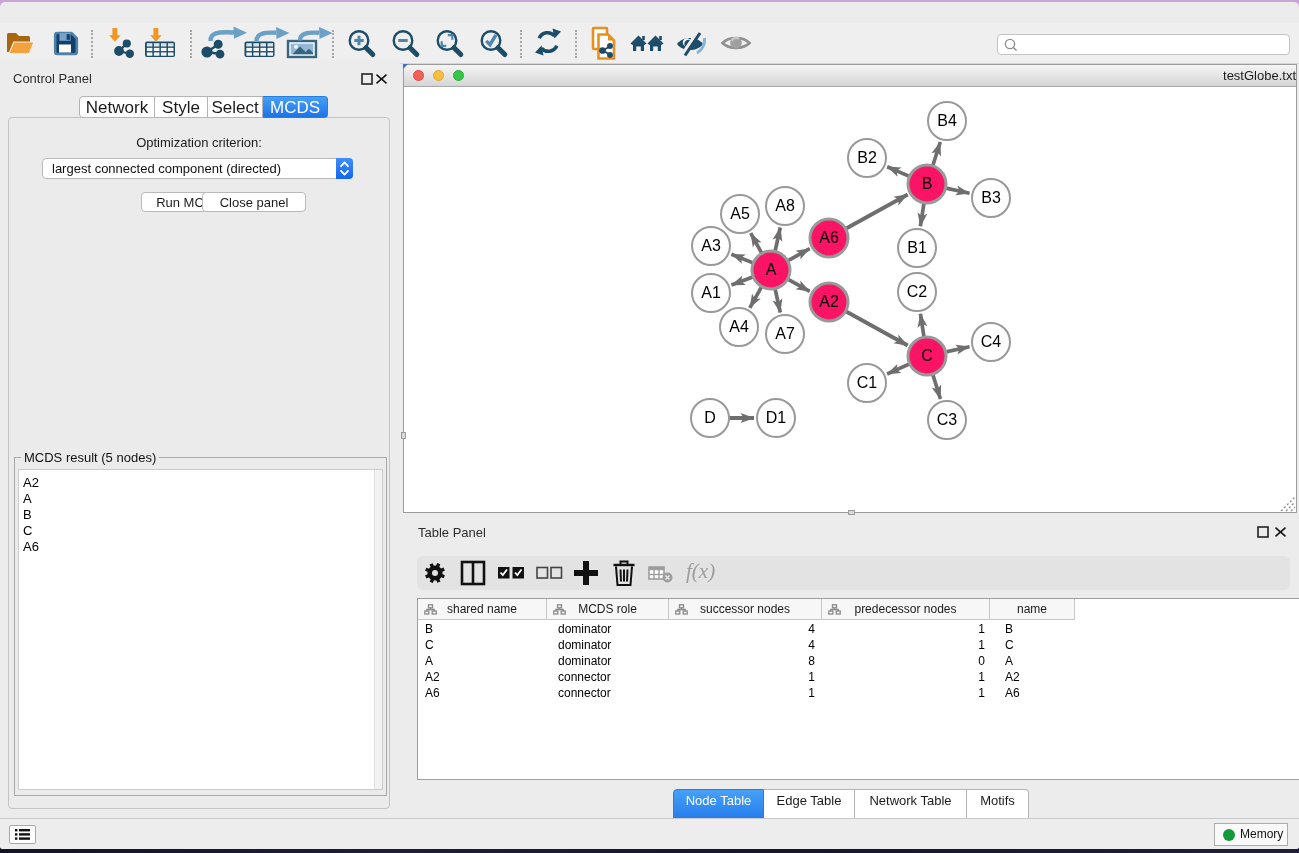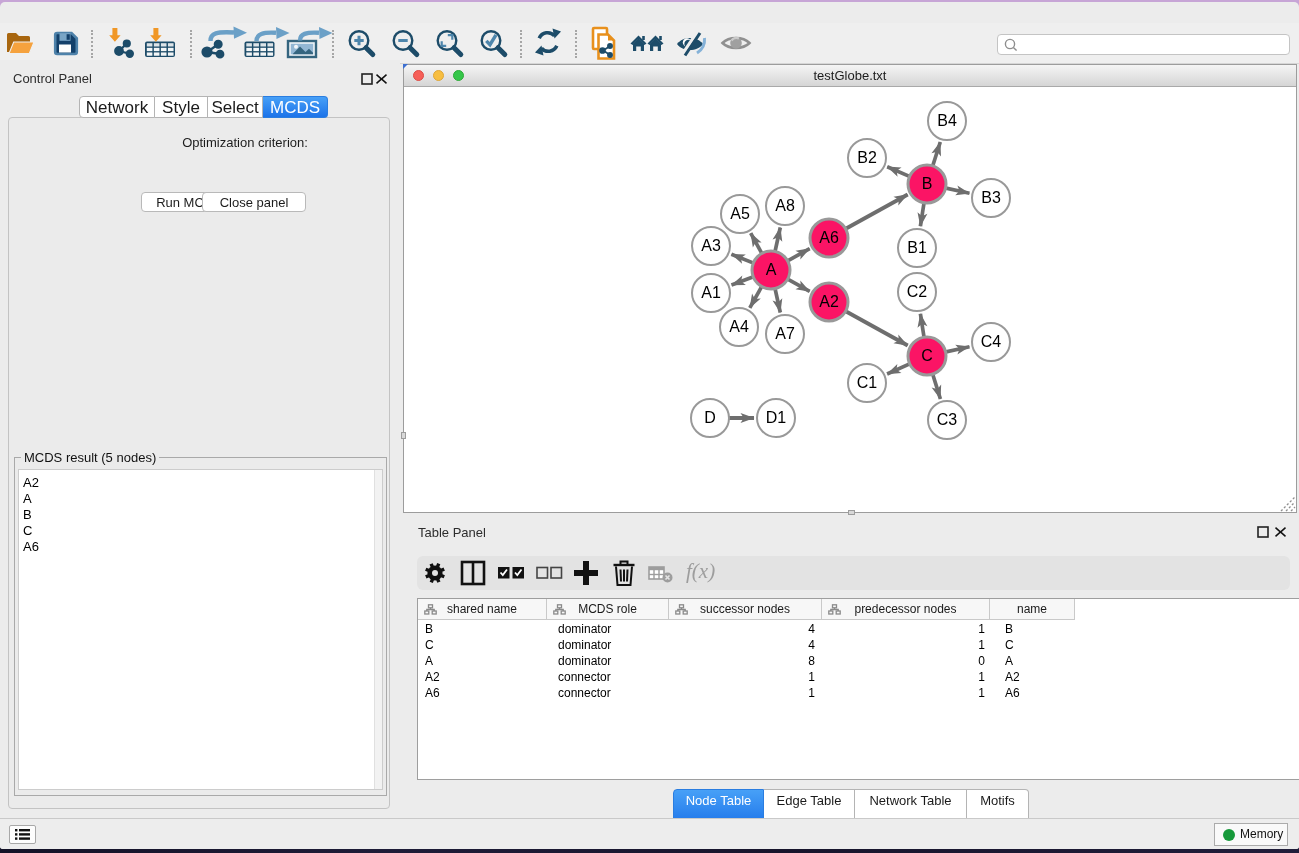--- a/index.html
+++ b/index.html
@@ -21,38 +21,38 @@
 #searchbox { position:absolute; left:997px; top:11px; width:293px; height:21px; background:#fff; border:1px solid #c4c4c4; border-radius:4px; }
 
 #cpanel { position:absolute; left:0; top:58px; width:400px; height:760px; background:#ececec; }
 #cpanel .ptitle { position:absolute; left:13px; top:11px; font-size:13px; color:#2d2d2d; }
 #cpBox { position:absolute; left:8px; top:57px; width:382px; height:692px; border:1px solid #c3c3c3; border-radius:4px; background:#ebebeb; }
 #cpTabs { position:absolute; left:79px; top:36px; height:22px; display:flex; }
 .tab { height:22px; font-size:17px; line-height:21px; color:#1b1b1b; background:#fff; border:1px solid #b4b4b4; border-left:none; text-align:center; }
 .tab.first { border-left:1px solid #b4b4b4; border-radius:4px 0 0 4px; }
 .tab.last { border-radius:0 4px 4px 0; }
 .tab.active { background:linear-gradient(#47a0f7,#1c73e9); color:#fff; border-color:#2a7de0; }
-#optlabel { position:absolute; left:0; width:398px; top:75px; text-align:center; font-size:13px; color:#1c1c1c;margin-left:46px; }
+#optlabel { position:absolute; left:0; width:398px; top:75px; text-align:center; font-size:13px; color:#1c1c1c; }
 #dropdown { position:absolute; left:42px; top:98px; width:311px; height:21px; background:#fff; border:1px solid #b9b9b9; border-radius:4px; }
 #dropdown .dtext { position:absolute; left:9px; top:0; font-size:13px; line-height:19px; color:#111; }
 #dropdown .spin { position:absolute; right:-1px; top:-1px; width:17px; height:21px; background:linear-gradient(#3f8ef8,#1366ee); border-radius:0 4px 4px 0; }
 .btn { position:absolute; background:#fff; border:1px solid #b9b9b9; border-radius:4px; font-size:13px; text-align:center; color:#1c1c1c; }
 #fieldset { position:absolute; left:14px; top:397px; width:373px; height:339px; border:1px solid #a9a9a9; }
 #fieldset .legend { position:absolute; left:6px; top:-8px; background:#ebebeb; padding:0 3px; font-size:13px; color:#111; }
 #mlist { position:absolute; left:3px; top:11px; width:365px; height:321px; background:#fff; border:1px solid #cccccc; }
 #mlist .li { font-size:13px; line-height:16px; padding-left:4px; color:#000; }
 #mlist .sb { position:absolute; right:0; top:0; width:8px; height:100%; background:#f2f2f2; border-left:1px solid #e0e0e0; }
 
 #gwin { position:absolute; left:403px; top:62px; width:894px; height:449px; background:#fff; border:1px solid #9c9c9c; }
 #gtitle { position:absolute; left:0; top:0; width:100%; height:22px; background:linear-gradient(#f5f5f5,#d5d5d5); border-bottom:1px solid #a9a9a9; }
 #gtitle .tl { top:5px; width:11px; height:11px; }
 #gtitle .t-red { left:9px; background:#f65f58; border:0.5px solid #de4b45; }
 #gtitle .t-yel { left:29px; background:#f7be40; border:0.5px solid #dfa636; }
 #gtitle .t-grn { left:49px; background:#35c649; border:0.5px solid #2cab37; }
-#gtitle .ttext { position:absolute; top:0; left:0; right:0; text-align:center; font-size:13px; line-height:21px; color:#1c1c1c; }
+#gtitle .ttext { position:absolute; top:0; left:0; right:0; text-align:right; font-size:13px; line-height:21px; color:#1c1c1c; }
 #gcorner { position:absolute; left:-1px; top:-1px; width:0; height:0; border-top:5px solid #3c6fd1; border-right:5px solid transparent; }
 #gnub-l { position:absolute; left:-3px; top:367px; width:5px; height:7px; background:#d8d8d8; border:1px solid #9c9c9c; }
 #gnub-b { position:absolute; left:444px; bottom:-3px; width:7px; height:5px; background:#d8d8d8; border:1px solid #9c9c9c; }
 
 #tpanel { position:absolute; left:403px; top:517px; width:896px; height:301px; background:#ececec; }
 #tpanel .ptitle { position:absolute; left:15px; top:6px; font-size:13px; color:#2d2d2d; }
 #ttoolbar { position:absolute; left:14px; top:37px; width:873px; height:34px; background:#e3e3e3; border-radius:6px; }
 #ttable { position:absolute; left:14px; top:79px; width:1022px; height:182px; background:#fff; border:1px solid #9e9e9e; font-size:12px; }
 #thead { position:absolute; left:0; top:0; width:656px; height:21px; background:#f7f7f7; border-bottom:1px solid #c9c9c9; }
 #thead .hc { position:absolute; top:0; height:21px; border-right:1px solid #c9c9c9; text-align:center; line-height:20px; color:#1a1a1a; }
@@ -234,20 +234,29 @@
         <path d="M2 1 L6.5 5 L11 1 L12 2.2 L7.8 6 L12 9.8 L11 11 L6.5 7 L2 11 L1 9.8 L5.2 6 L1 2.2 Z" fill="#111"></path>
       </svg>
     <div id="cpBox"></div>
     <div id="cpTabs">
       <div class="tab first" style="width:76px;">Network</div>
         <div class="tab" style="width:53px;">Style</div>
         <div class="tab" style="width:55px;">Select</div>
         <div class="tab last active" style="width:65px;">MCDS</div>
     </div>
     <div id="optlabel">Optimization criterion:</div>
+    <div id="dropdown">
+        <div class="dtext">largest connected component (directed)</div>
+        <div class="spin">
+      <svg width="17" height="21" viewBox="0 0 17 21">
+            <path d="M5 8.2 L8.5 4.4 L12 8.2" fill="none" stroke="#fff" stroke-width="1.8" stroke-linecap="round" stroke-linejoin="round"></path>
+            <path d="M5 12.8 L8.5 16.6 L12 12.8" fill="none" stroke="#fff" stroke-width="1.8" stroke-linecap="round" stroke-linejoin="round"></path>
+          </svg>
+    </div>
+      </div>
     <div class="btn" id="btnRun" style="left:93px; top:132px; width:96px; height:20px; line-height:19px;margin-left:48px;">Run MCDS</div>
     <div class="btn" id="btnClose" style="left:202px; top:132px; width:104px; height:20px; line-height:19px;">Close panel</div>
     <div id="fieldset">
       <div class="legend">MCDS result (5 nodes)</div>
       <div id="mlist">
         <div class="li" style="padding-top:5px;">A2</div>
           <div class="li">A</div>
           <div class="li">B</div>
           <div class="li">C</div>
           <div class="li">A6</div>

